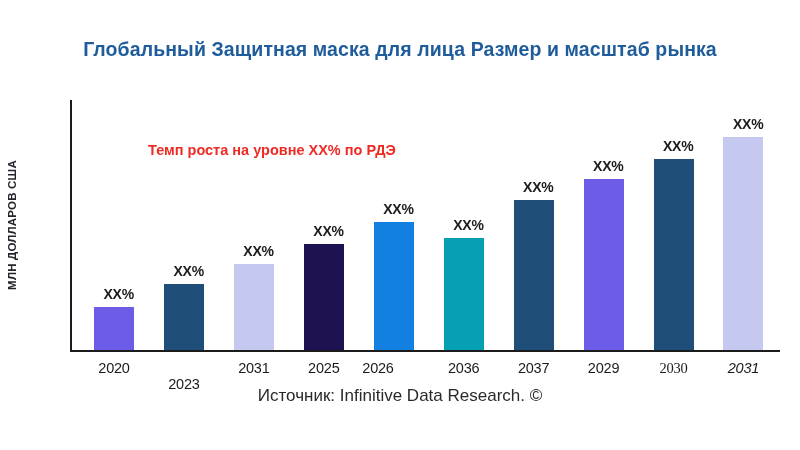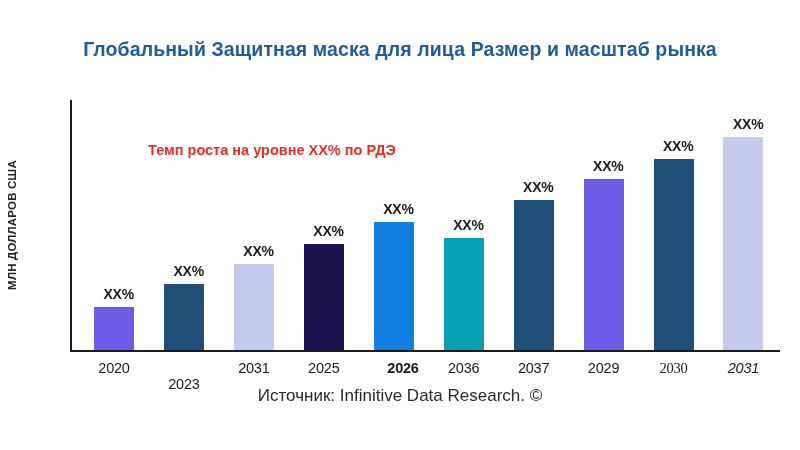--- a/index.html
+++ b/index.html
@@ -193,21 +193,21 @@
           <div class="bar-rect" style="height: 213.642px; background: rgb(197, 200, 239);"></div>
         </div>
       </div>
   </div>
 
   <div id="ticks-layer">
       <div class="tick-label" style="left: 84.02px; width: 60px;">2020</div>
       <div class="tick-label" style="left: 153.955px; width: 60px; margin-top: 16px;">2023</div>
       <div class="tick-label" style="left: 223.89px; width: 60px;">2031</div>
       <div class="tick-label" style="left: 293.825px; width: 60px;">2025</div>
-      <div class="tick-label" style="left: 373px; width: 60px; font-weight: bold;">2026</div>
+      <div class="tick-label" style="left: 348px; width: 60px;">2026</div>
       <div class="tick-label" style="left: 433.695px; width: 60px;">2036</div>
       <div class="tick-label" style="left: 503.63px; width: 60px;">2037</div>
       <div class="tick-label" style="left: 573.565px; width: 60px;">2029</div>
       <div class="tick-label" style="left: 643.5px; width: 60px; font-family: Liberation Serif, serif;">2030</div>
       <div class="tick-label" style="left: 713.435px; width: 60px; font-style: italic;">2031</div>
     </div>
 
   <div id="growth-annotation">Темп роста на уровне XX% по РДЭ</div>
 
   <div id="source-note">Источник: Infinitive Data Research. ©</div>

